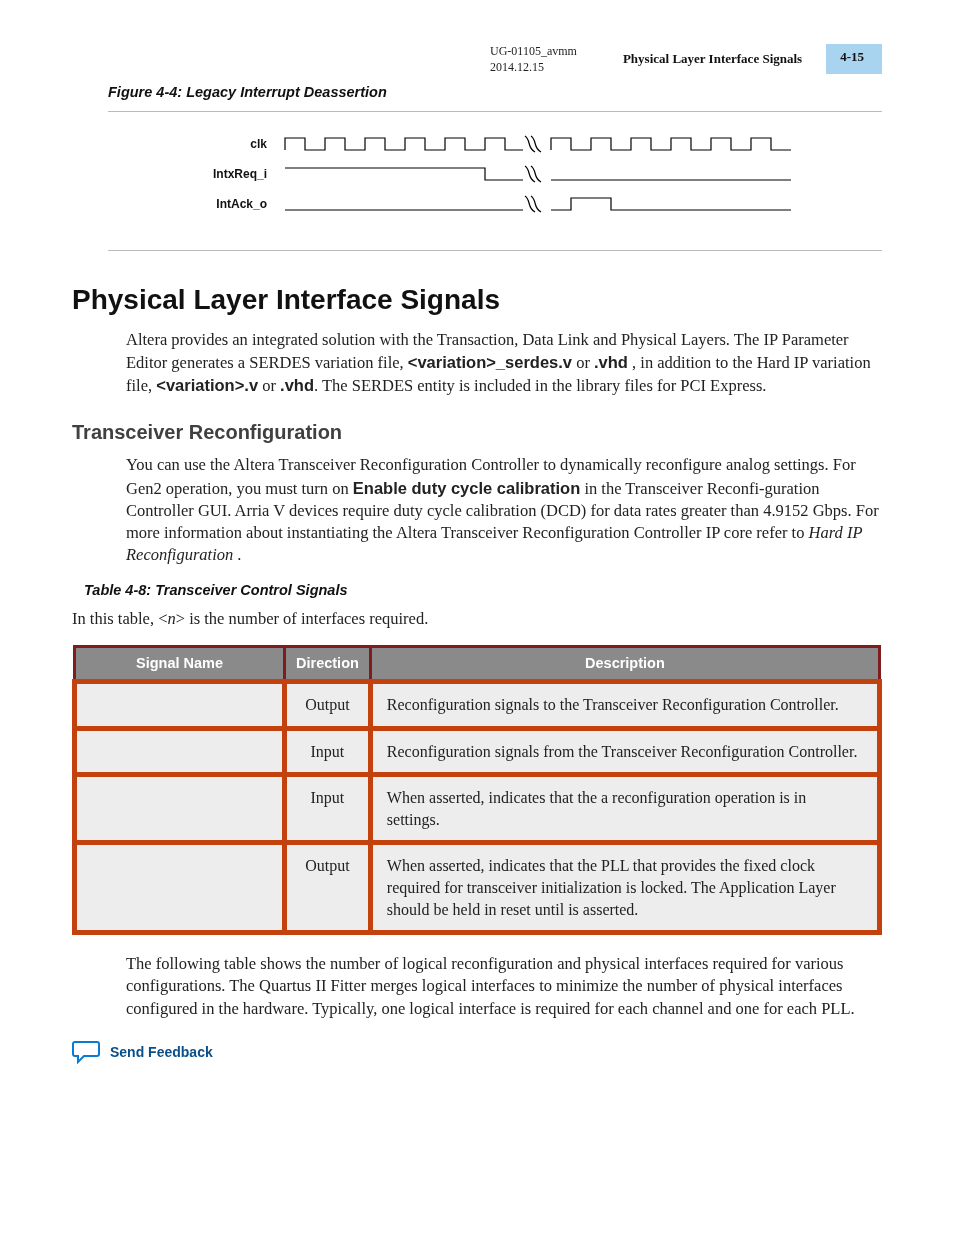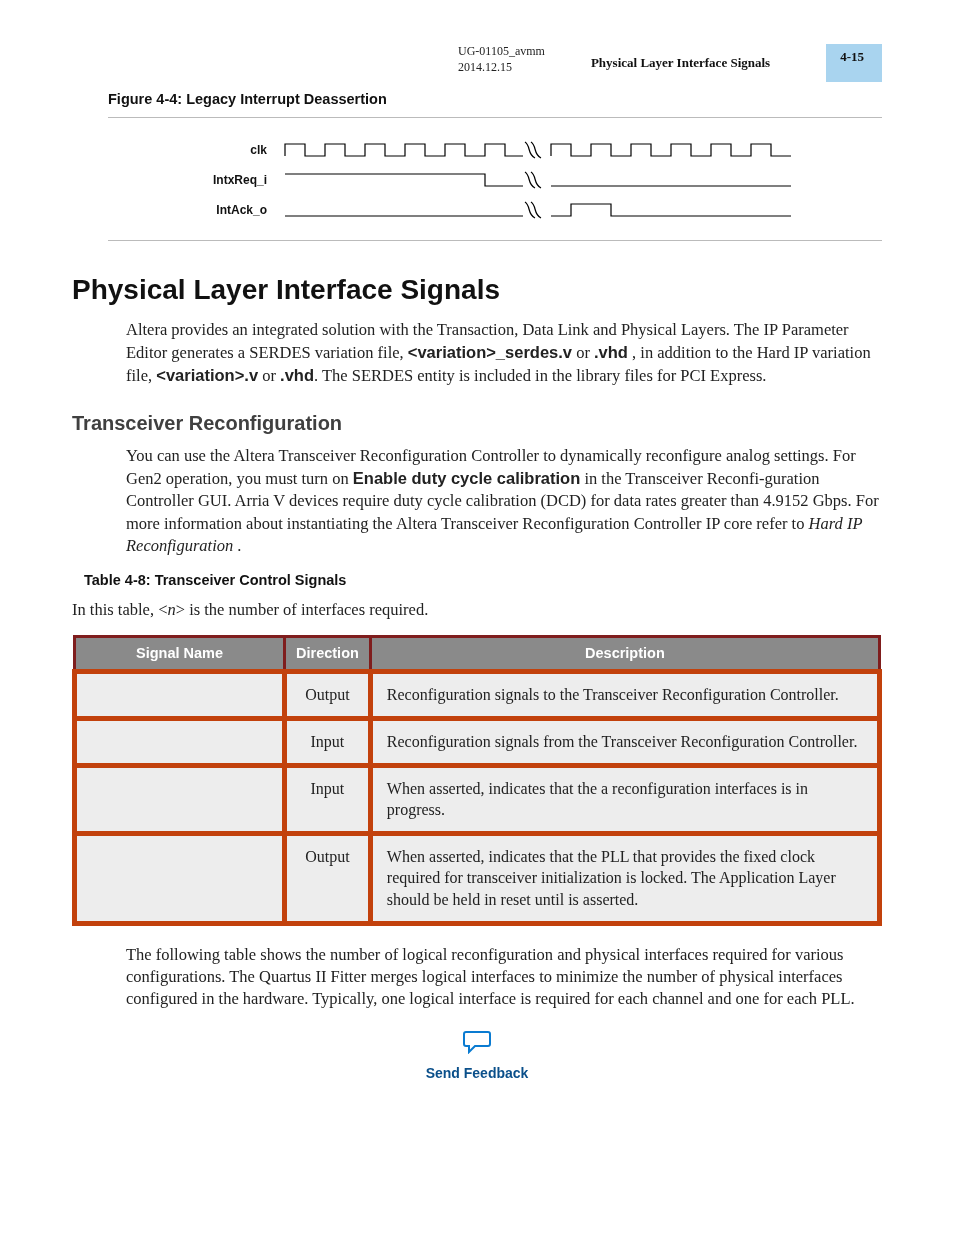--- a/index.html
+++ b/index.html
@@ -30,24 +30,23 @@
   .header-right {
     display: flex;
     align-items: center;
     gap: 24px;
     font-weight: 600;
     font-size: 13px;
   }
   .header-right .section-title { color: #111; }
   .page-badge {
     background: #a9d4ef;
-    padding: 4px 18px 16px 14px;
+    padding: 4px 18px 8px 14px;
     font-weight: 700;
     color: #111;
-    margin-left: 32px;
   }
   h1.section {
     font-family: "Myriad Pro", "Segoe UI", Arial, sans-serif;
     font-weight: 700;
     font-size: 28px;
     margin: 30px 0 10px 0;
     color: #111;
   }
   h2.subsection {
     font-family: "Myriad Pro", "Segoe UI", Arial, sans-serif;
@@ -55,35 +54,36 @@
     font-size: 20px;
     margin: 22px 0 8px 0;
     color: #404040;
   }
   .figure-caption, .table-caption {
     font-family: "Myriad Pro", "Segoe UI", Arial, sans-serif;
     font-weight: 700;
     font-size: 14.5px;
     margin: 4px 0 8px 36px;
     color: #111;
+    font-style: italic;
   }
   .table-caption { margin-left: 12px; }
   .para {
     margin: 0 0 14px 54px;
     text-align: left;
     font-size: 16.5px;
   }
   .para-noindent {
     margin: 0 0 14px 0;
     font-size: 16.5px;
   }
   .timing-diagram {
     border-top: 1px solid #bbb;
     border-bottom: 1px solid #bbb;
-    padding: 18px 0 14px 0;
+    padding: 18px 0 30px 0;
     margin: 0 0 0 36px;
   }
   svg.timing { display: block; margin: 0 auto; }
   .timing-label {
     font-family: "Myriad Pro", "Segoe UI", Arial, sans-serif;
     font-weight: 600;
     font-size: 12px;
     fill: #111;
   }
   table.signals {
@@ -126,21 +126,20 @@
   .footer .right { color: #111; }
   .feedback {
     display: flex;
     align-items: center;
     gap: 10px;
     margin-top: 20px;
     font-family: "Myriad Pro", "Segoe UI", Arial, sans-serif;
     font-weight: 700;
     font-size: 14px;
     color: #0a4f8a;
-    flex-direction: column;
   }
   .feedback svg { flex: 0 0 auto; }
   .bold-sans {
     font-family: "Myriad Pro", "Segoe UI", Arial, sans-serif;
     font-weight: 700;
   }
   em.term { font-style: italic; }
   sub { font-size: 0.75em; }
 </style>
 </head>
@@ -230,21 +229,21 @@
         <td>Reconfiguration signals to the Transceiver Reconfiguration Controller.</td>
       </tr>
       <tr>
         <td></td>
         <td class="dir">Input</td>
         <td>Reconfiguration signals from the Transceiver Reconfiguration Controller.</td>
       </tr>
       <tr>
         <td></td>
         <td class="dir">Input</td>
-        <td>When asserted, indicates that the a reconfiguration interfaces is in progress.</td>
+        <td>When asserted, indicates that the a reconfiguration operation is in settings.</td>
       </tr>
       <tr>
         <td></td>
         <td class="dir">Output</td>
         <td>When asserted, indicates that the PLL that provides the fixed clock required for transceiver initialization is locked. The Application Layer should be held in reset until                                          is asserted.</td>
       </tr>
     </tbody>
   </table>
 
   <p class="para">The following table shows the number of logical reconfiguration and physical interfaces required for various configurations. The Quartus II Fitter merges logical interfaces to minimize the number of physical interfaces configured in the hardware. Typically, one logical interface is required for each channel and one for each PLL.</p>

